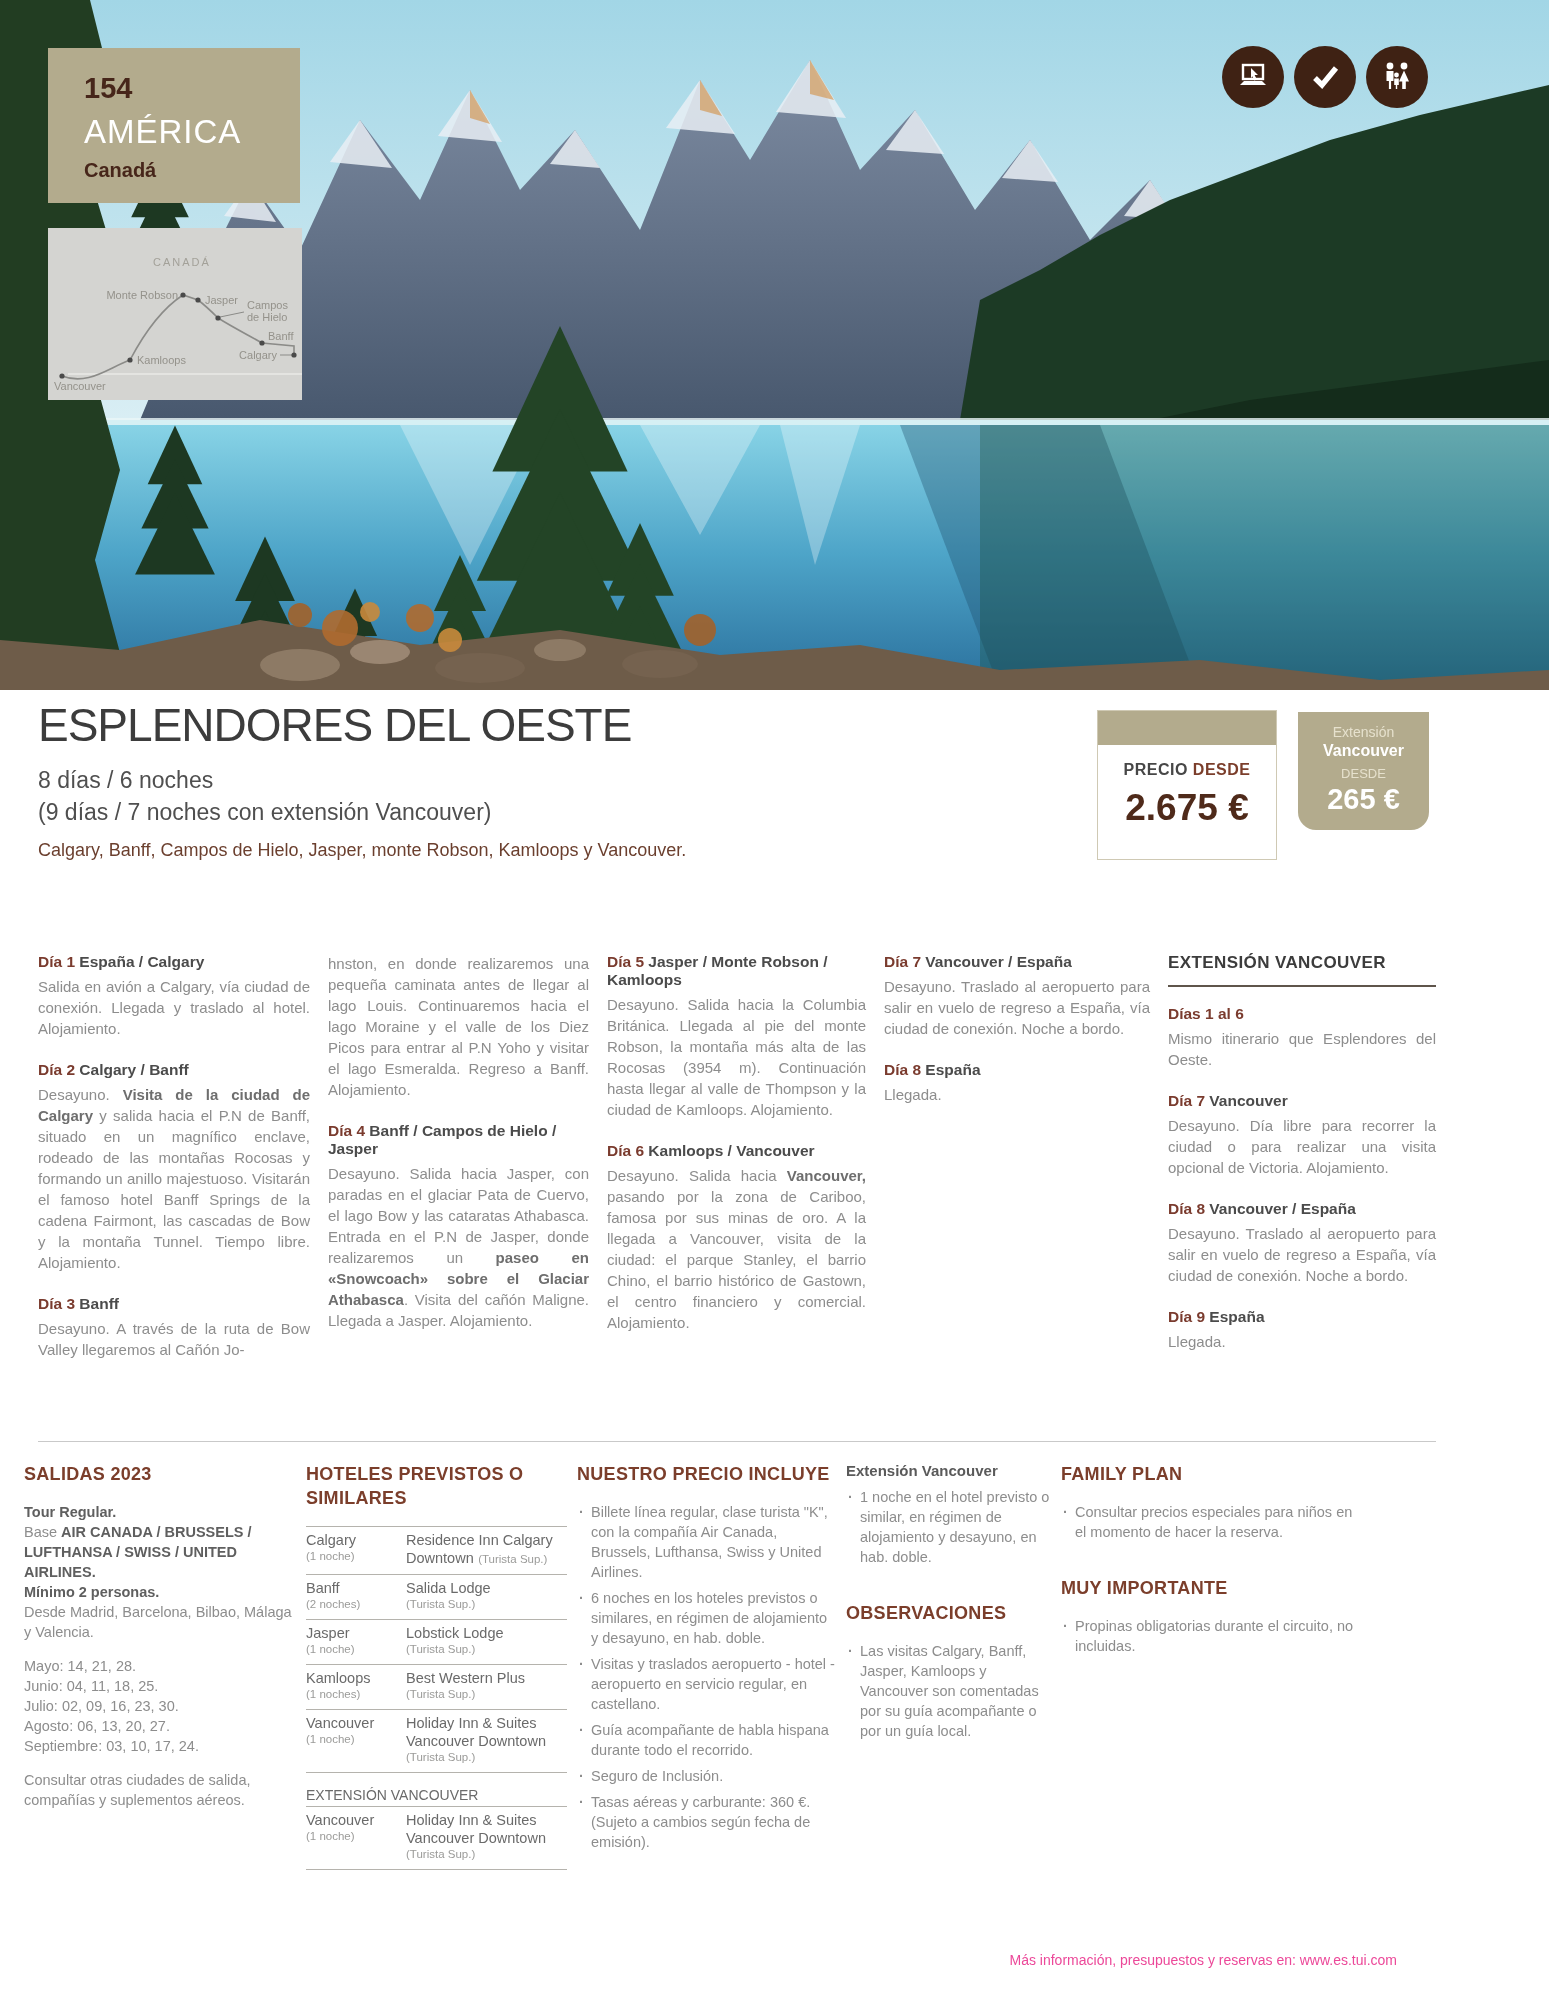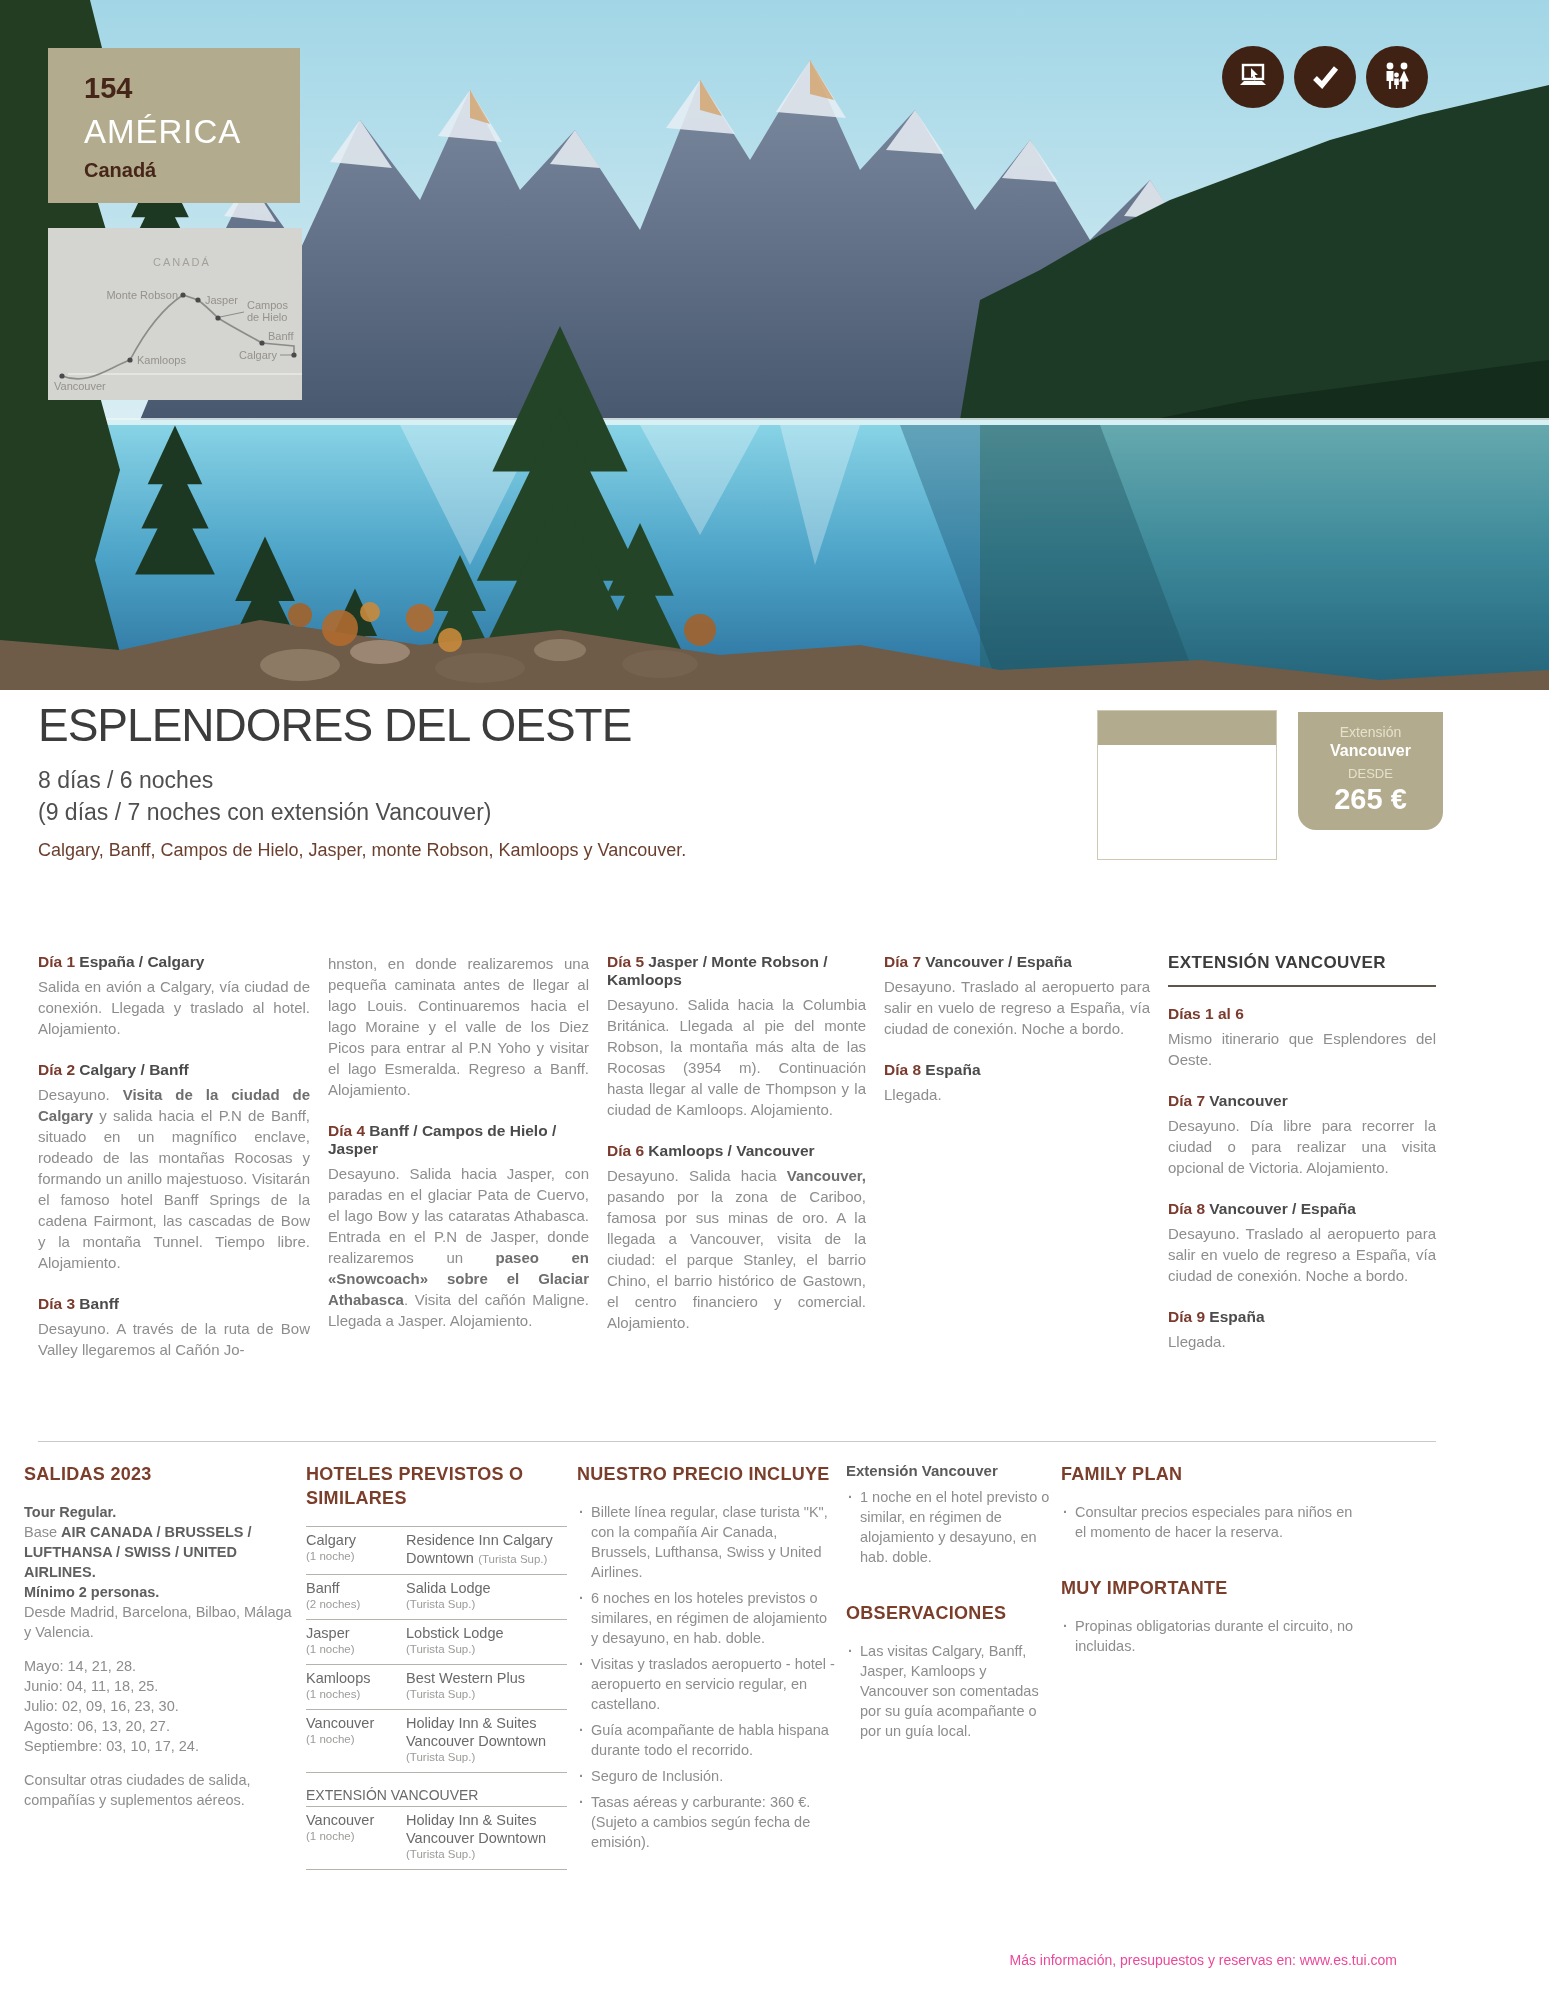--- a/index.html
+++ b/index.html
@@ -34,21 +34,21 @@
   .route-line { font-size:18px; color:#6b3f2e; margin-top:12px; }
 
   
   .pricebox { position:absolute; left:1097px; top:710px; width:180px; height:150px;
               background:#ffffff; border:1px solid #cfc9b4; }
   .pricebox-bar { height:34px; background:#b3ab8d; }
   .pricebox-body { text-align:center; padding-top:16px; }
   .price-label { font-size:16px; font-weight:bold; color:#474747; letter-spacing:.5px; }
   .price-label .desde { color:#7b3e2b; }
   .price-amount { font-size:37px; font-weight:bold; color:#4f2a1a; margin-top:8px; }
-  .extbox { position:absolute; left:1298px; top:712px; width:145px; height:118px;
+  .extbox { position:absolute; left:1298px; top:712px; width:131px; height:118px;
             background:#b3ab8d; border-radius:0 0 18px 18px; text-align:center; padding-top:12px; }
   .extbox .l1 { font-size:14px; color:#e6e1cd; }
   .extbox .l2 { font-size:16px; font-weight:bold; color:#ffffff; margin-top:2px; }
   .extbox .l3 { font-size:13px; color:#e6e1cd; margin-top:6px; }
   .extbox .amt { font-size:29px; font-weight:bold; color:#ffffff; margin-top:2px; }
 
   
   .itin { position:absolute; left:38px; top:953px; width:1400px; display:flex; gap:18px; }
   .itin .c1 { width:272px; } .itin .c2 { width:261px; } .itin .c3 { width:259px; }
   .itin .c4 { width:266px; } .itin .c5 { width:268px; }
@@ -240,20 +240,24 @@
     <h1 class="main-title">ESPLENDORES DEL OESTE</h1>
     <div class="duration">
       <div>8 días / 6 noches</div>
       <div>(9 días / 7 noches con extensión Vancouver)</div>
     </div>
     <div class="route-line">Calgary, Banff, Campos de Hielo, Jasper, monte Robson, Kamloops y Vancouver.</div>
   </div>
 
   <div class="pricebox">
     <div class="pricebox-bar"></div>
+    <div class="pricebox-body">
+      <div class="price-label"><span>PRECIO</span><span class="desde"> DESDE</span></div>
+      <div class="price-amount">2.675 €</div>
+    </div>
   </div>
   <div class="extbox">
     <div class="l1">Extensión</div>
     <div class="l2">Vancouver</div>
     <div class="l3">DESDE</div>
     <div class="amt">265 €</div>
   </div>
 
   <div class="itin">
     <div class="c1">

